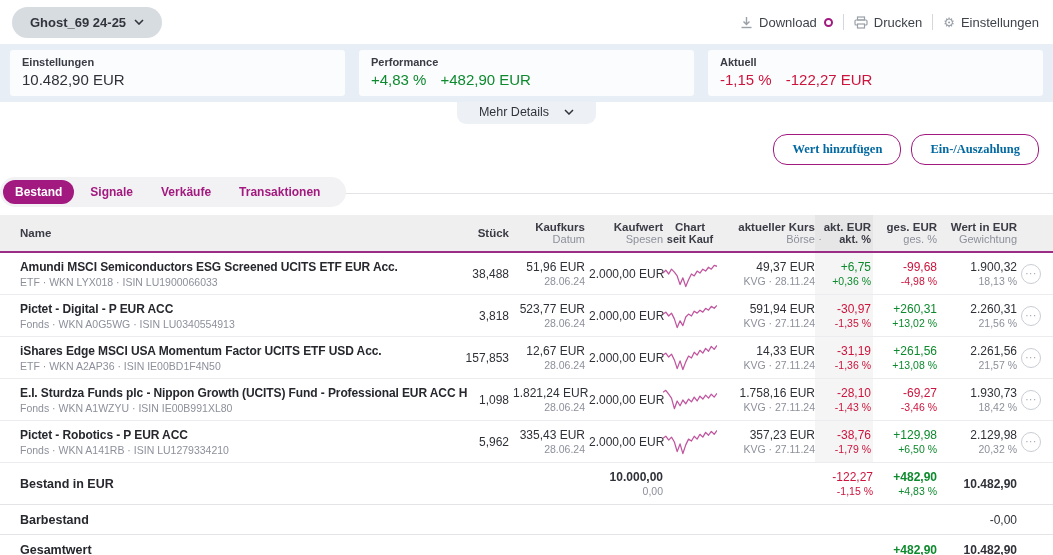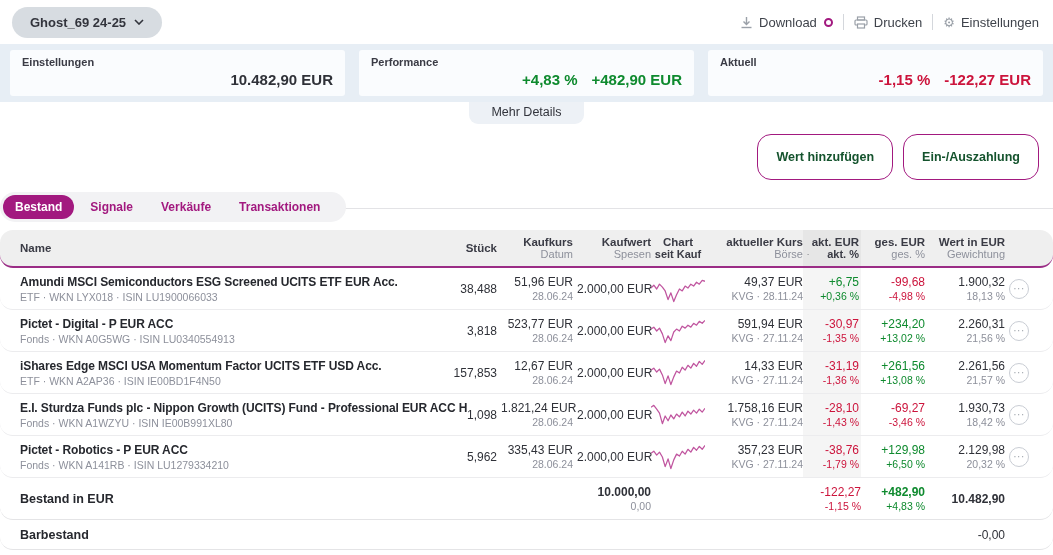--- a/index.html
+++ b/index.html
@@ -14,43 +14,43 @@
   .tb-btn { display:flex; align-items:center; gap:6px; background:none; border:none; font-family:inherit;
     font-size:13px; color:#3f434b; cursor:pointer; }
   .tb-icon { color:#9aa0a8; display:inline-flex; }
   .badge-dot { width:9px; height:9px; border:2.5px solid #a2197f; border-radius:50%; display:inline-block; margin-left:1px; }
   .vsep { width:1px; height:16px; background:#d4d7dc; }
 
   
   .summary-strip { background:#e7eef5; display:flex; gap:14px; padding:6px 10px; height:58px; }
   .sum-card { flex:1; background:#fafcfe; border-radius:3px; padding:6px 12px 8px; display:flex; flex-direction:column; justify-content:space-between; }
   .sum-label { font-size:11px; font-weight:bold; color:#3a3b45; }
-  .sum-values { display:flex; justify-content:flex-end; gap:14px; font-size:15px;font-weight:bold; }
+  .sum-values { display:flex; gap:14px; font-size:15px; }
   .green { color:#0e8a2e; }
   .red { color:#cc143c; }
   .details-row { display:flex; justify-content:center; height:22px; }
   .more-details { display:flex; align-items:center; gap:15px; background:#edf1f6; border:none; border-radius:0 0 9px 9px;
-    padding:3px 22px 5px; font-family:inherit; font-size:12.5px; color:#32343c; cursor:pointer;flex-direction:column; }
+    padding:3px 22px 5px; font-family:inherit; font-size:12.5px; color:#32343c; cursor:pointer; }
 
   
   .action-row { display:flex; justify-content:flex-end; gap:10px; padding:10px 14px 6px; }
-  .pill-btn { background:#fff; border:1.5px solid #a2197f; color:#14532d; border-radius:14px; padding:15px 18px;
-    font-family:Liberation Sans, sans-serif; font-size:12.5px; font-weight:bold; cursor:pointer; }
+  .pill-btn { background:#fff; border:1.5px solid #a2197f; color:#0369a1; border-radius:14px; padding:7px 18px;
+    font-family:Liberation Serif, serif; font-size:12.5px; font-weight:bold; cursor:pointer; }
 
   
   .tabs-row { position:relative; display:flex; justify-content:flex-start; padding:6px 0 8px; }
   .tabs-line { position:absolute; left:0; right:0; top:50%; height:1px; background:#e3e3e6; }
   .tabs-group { position:relative; display:flex; align-items:center; gap:4px; background:#f2f2f4; border-radius:15px; padding:3px 14px 3px 3px; }
   .tab { border:none; background:none; font-family:inherit; font-size:12px; font-weight:bold; color:#a2197f;
     padding:5px 12px; border-radius:13px; cursor:pointer; white-space:nowrap; }
   .tab.active { background:#a2197f; color:#fff; }
 
   
   .trow { display:grid; grid-template-columns:1fr 48px 76px 78px 54px 98px 58px 64px 80px 28px;
-    align-items:center; padding:0 20px 0 20px;border-radius:13px; }
+    align-items:center; padding:0 8px 0 20px; }
   .cell { min-width:0; }
   .num { text-align:right; padding-left:4px; }
   .center { text-align:center; }
 
   .thead { background:#efefef; height:38px; border-bottom:2px solid #9b2d86; }
   .h1 { font-size:11.5px; font-weight:bold; color:#3a3b45; white-space:nowrap; }
   .h2 { font-size:11px; color:#8d909b; white-space:nowrap; }
   .h2.dark { color:#3a3b45; font-weight:bold; }
   .thead .akt { background:#e6e6e6; align-self:stretch; display:flex; flex-direction:column; justify-content:center; padding-right:2px; }
   .sort-chip { display:inline-flex; align-items:center; gap:18px; }
@@ -263,21 +263,21 @@
     </div>
   <div class="cell num">
       <div class="l1">591,94 EUR</div>
       <div class="l2">KVG · 27.11.24</div>
     </div>
   <div class="cell num akt">
       <div class="l1 signed" style="color: rgb(204, 20, 60);">-30,97</div>
       <div class="l2 signed" style="color: rgb(204, 20, 60);">-1,35 %</div>
     </div>
   <div class="cell num">
-      <div class="l1 signed" style="color: rgb(14, 138, 46);">+234,20</div>
+      <div class="l1 signed" style="color: rgb(14, 138, 46);">+260,31</div>
       <div class="l2 signed" style="color: rgb(14, 138, 46);">+13,02 %</div>
     </div>
   <div class="cell num">
       <div class="l1">2.260,31</div>
       <div class="l2">21,56 %</div>
     </div>
   <div class="cell menu"><button class="menu-btn">···</button></div>
 </div>
 
 <div class="trow data-row">

